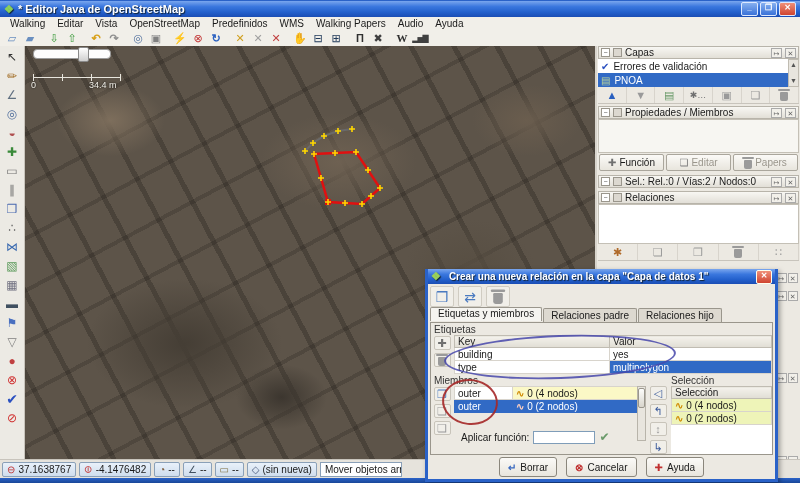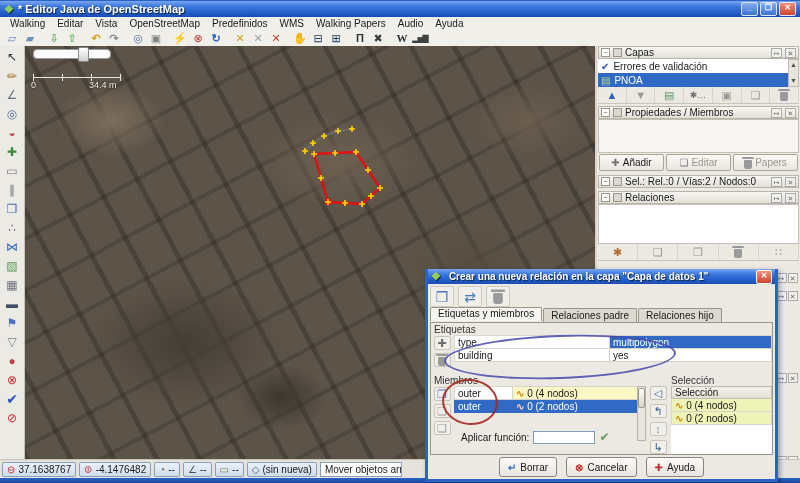--- a/index.html
+++ b/index.html
@@ -344,21 +344,21 @@
       <span class="ph-sq">−</span>
       <span class="ph-sq" style="background:#dcd8d0"></span>
       <span class="ph-title">Propiedades / Miembros</span>
       <span class="ph-btn">↦</span>
       <span class="ph-btn">✕</span>
     </div>
     <div class="panelbody" style="top:73px;height:34px"></div>
     <div class="pbtnrow" style="top:107px">
       <span class="pbtn">
         <span style="color:#707070">✚</span>
-        <span>Añadir</span>
+        <span>Función</span>
         </span>
       <span class="pbtn dis">
         <span style="color:#808080">❏</span>
         <span>Editar</span>
         </span>
       <span class="pbtn dis">
         <span class="tri"></span>
         <span>Papers</span>
         </span>
     </div>
@@ -480,27 +480,31 @@
         <span class="mini">
             <span class="tri"></span>
           </span>
       </div>
       <table class="grid" style="position:absolute;left:23px;top:12px;width:317px">
         <colgroup>
             <col style="width:155px">
             <col style="width:162px">
           </colgroup>
         <tbody>
-        <tr>
-          <td>type</td>
-          <td class="bluesel">multipolygon</td>
+            <tr>
+          <th>Key</th>
+          <th>Valor</th>
         </tr>
         <tr>
           <td>building</td>
           <td>yes</td>
+        </tr>
+        <tr>
+          <td>type</td>
+          <td class="bluesel">multipolygon</td>
         </tr>
       </tbody>
         </table>
 
       <span class="gl" style="left:3px;top:52px">Miembros</span>
       <span class="gl" style="left:240px;top:52px">Selección</span>
       <div class="sidecol" style="left:1px;top:64px">
         <span class="mini">
             <span style="color:#4a7ac0">❒</span>
           </span>

